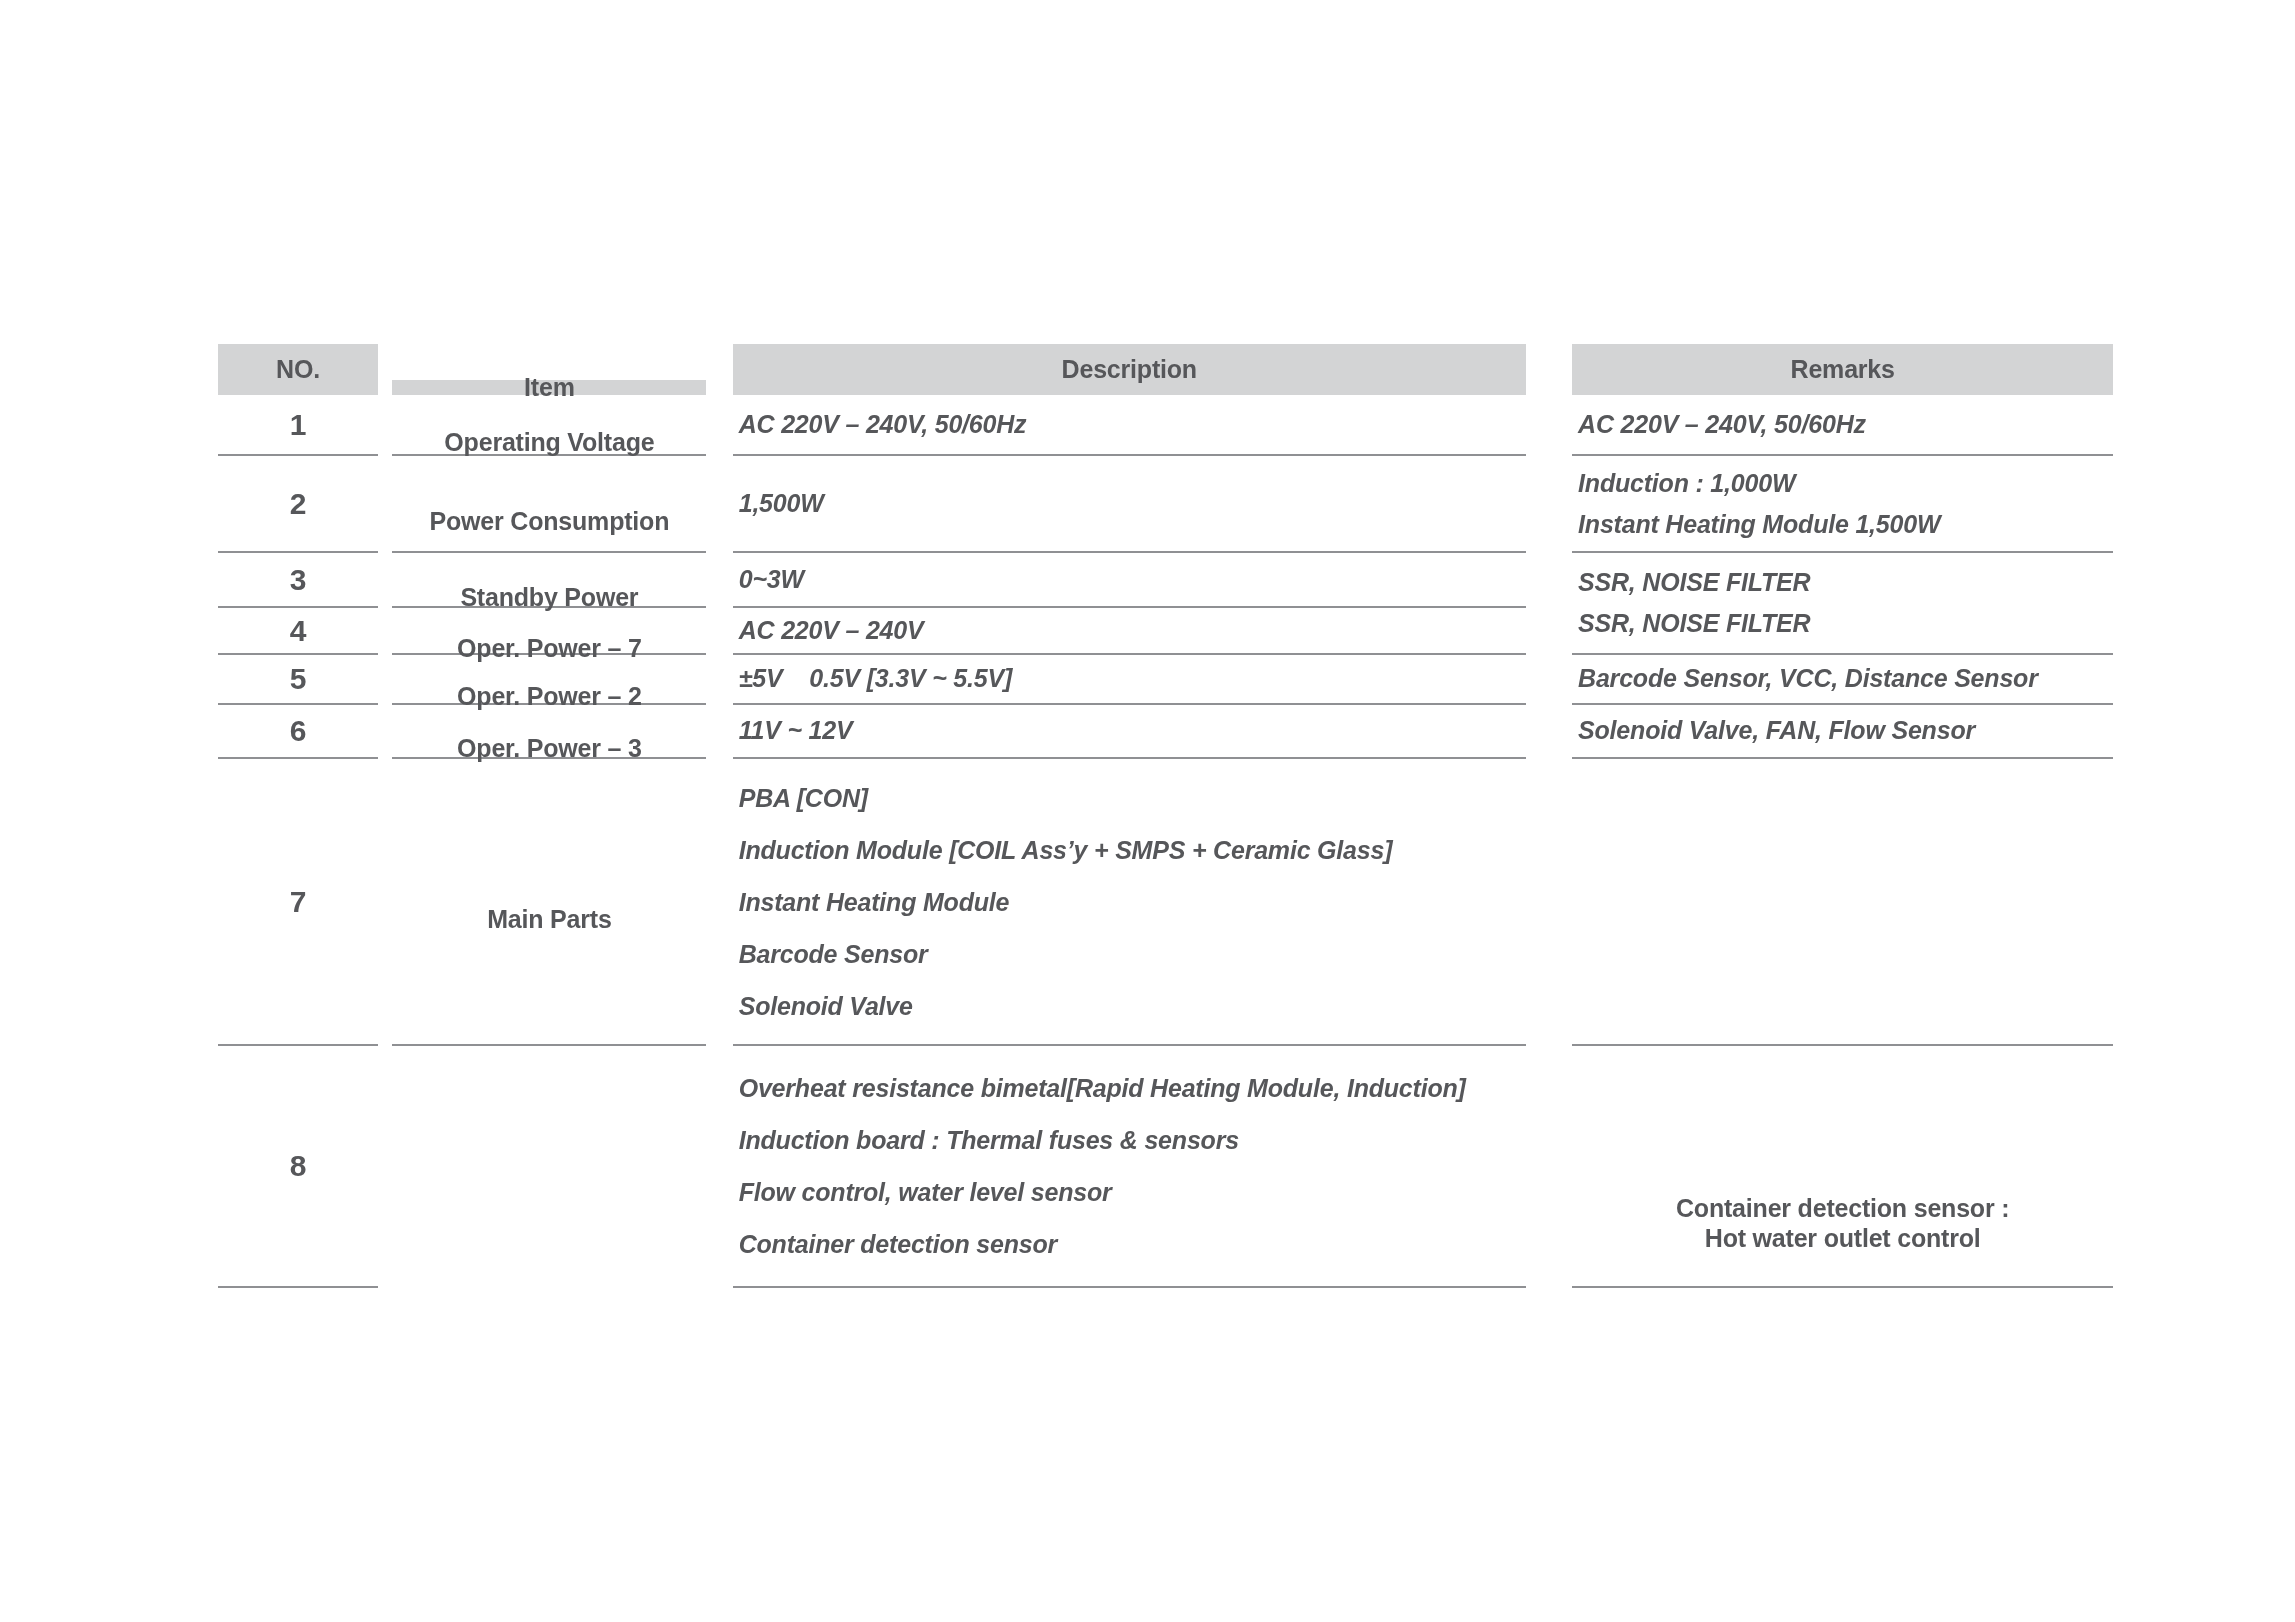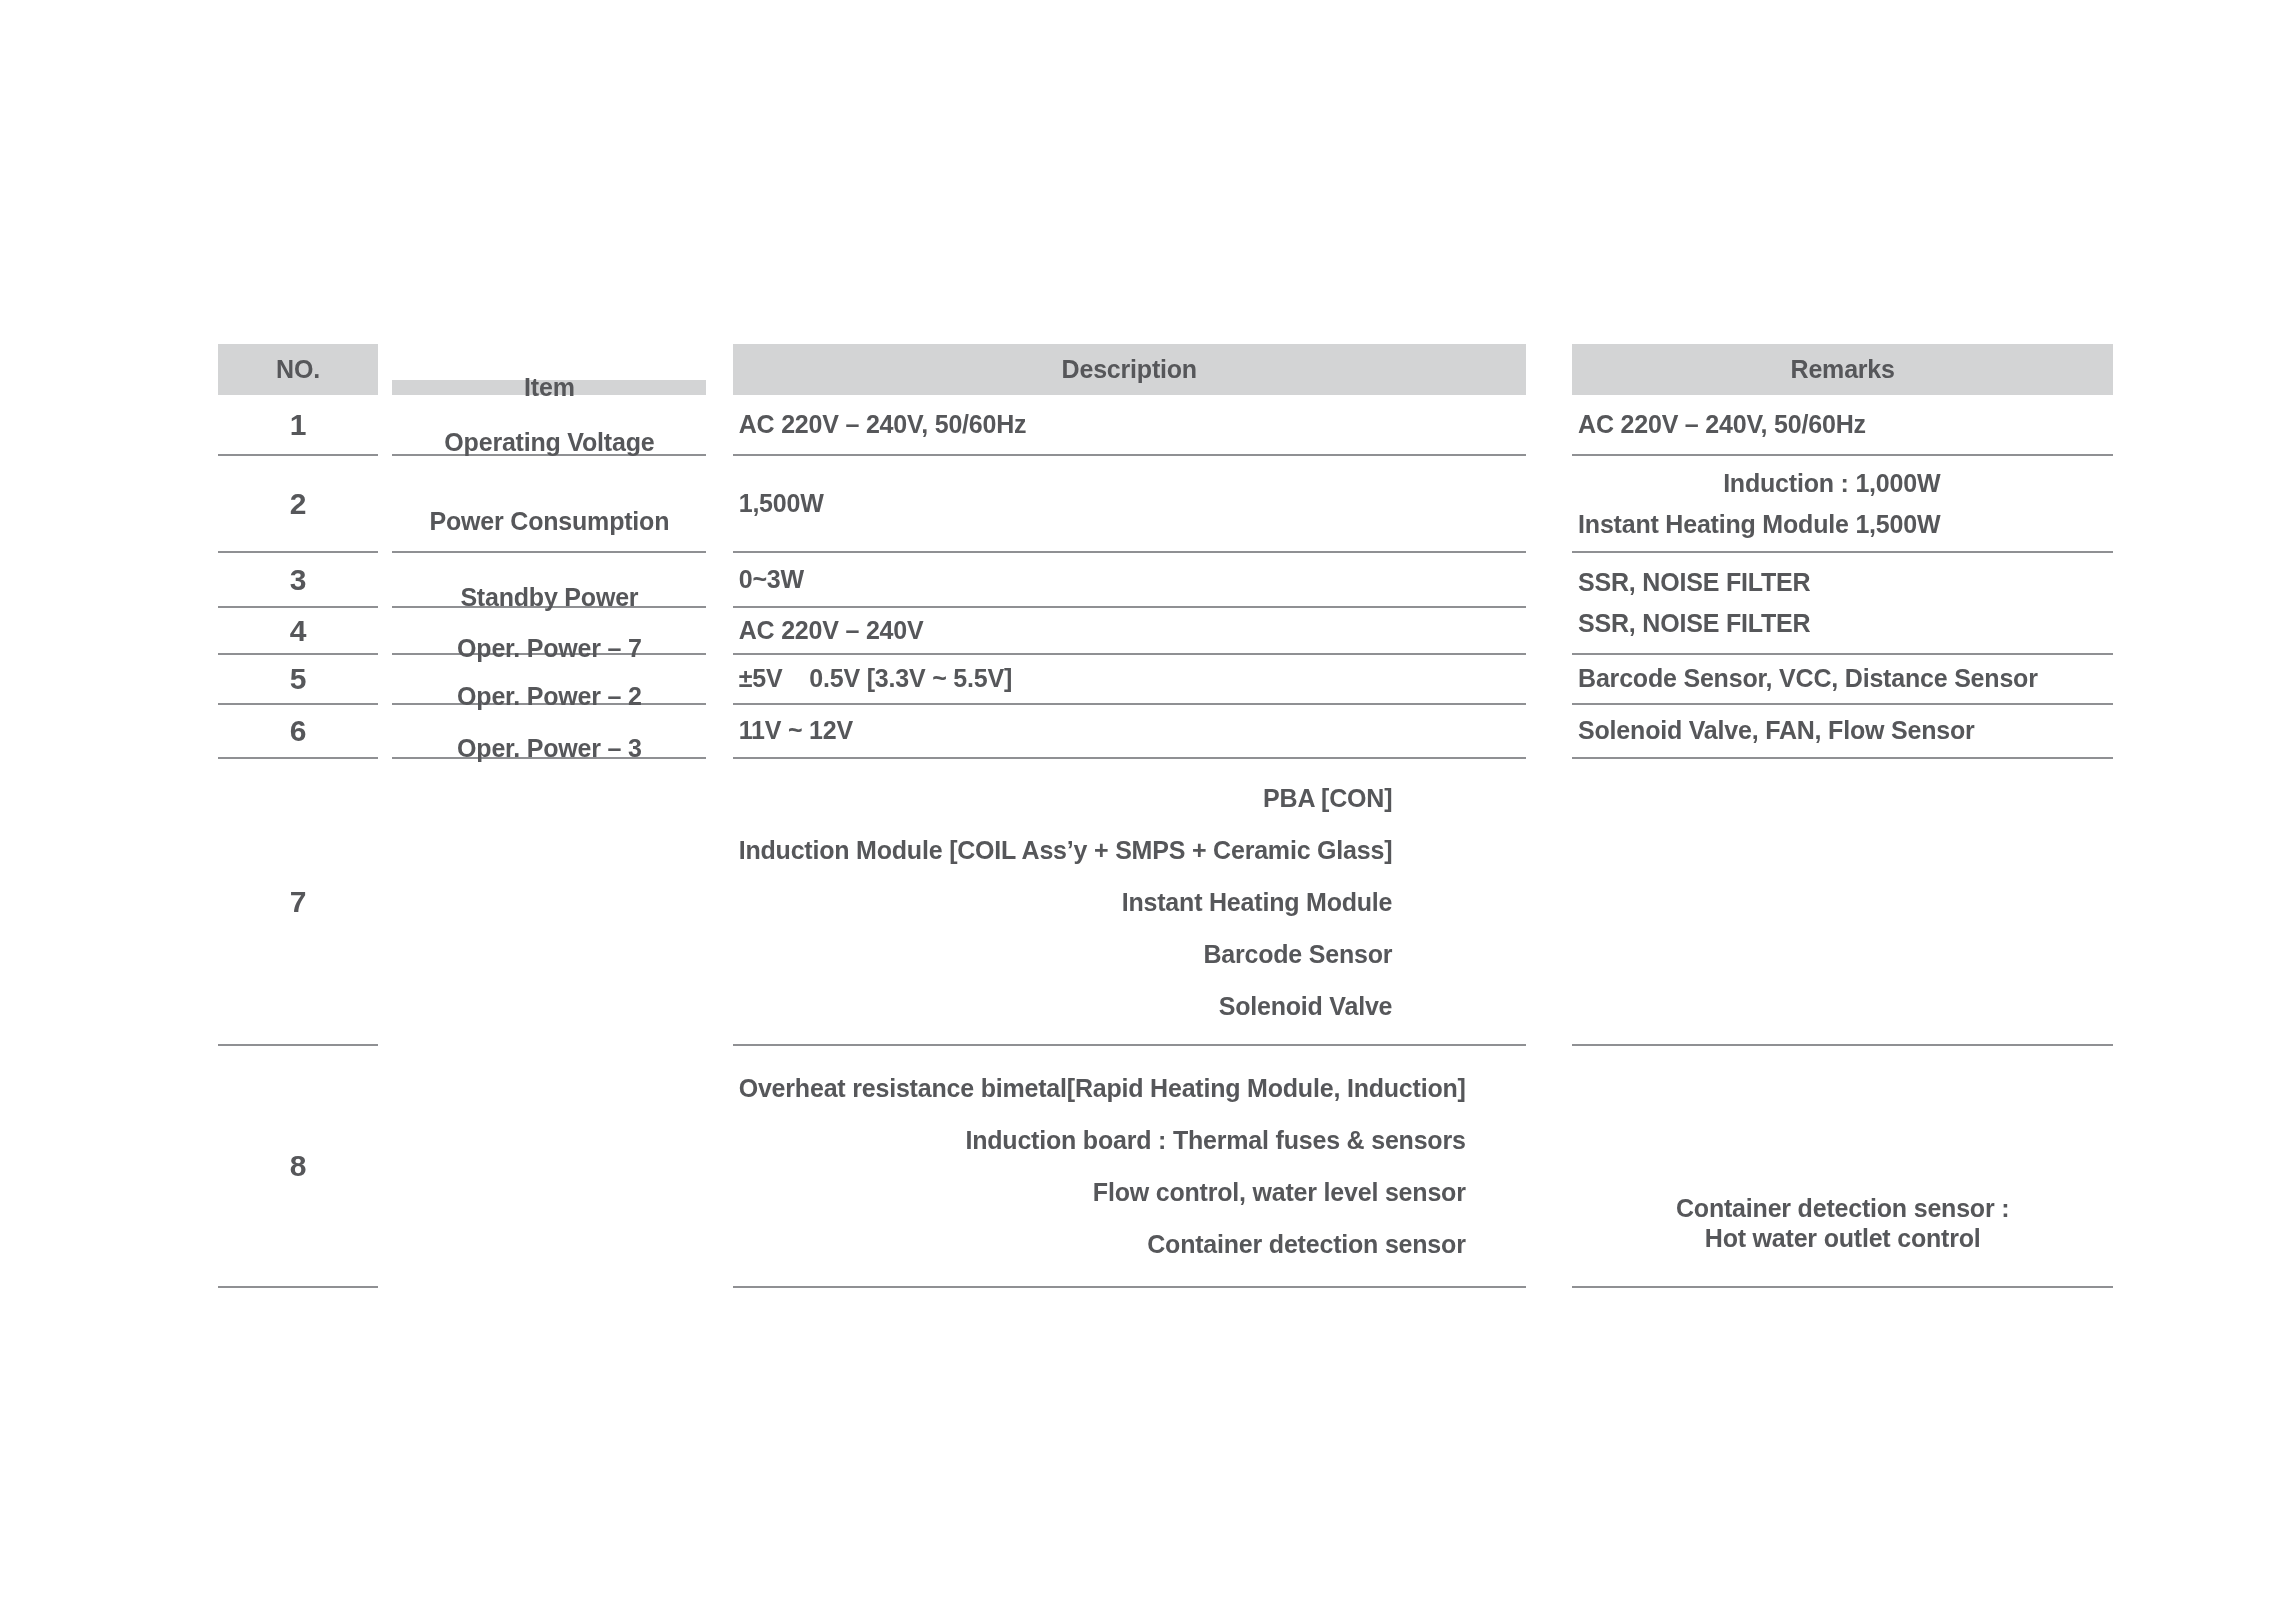--- a/index.html
+++ b/index.html
@@ -36,21 +36,21 @@
     border-bottom: 2px solid #8f9093;
     white-space: pre;
     overflow: visible;
   }
   .head {
     background: #d3d4d5;
     border-bottom: none;
     justify-content: center;
   }
   .center { justify-content: center; text-align: center; }
-  .left { justify-content: flex-start; padding-left: 5.9px; text-align: right; }
+  .left { justify-content: flex-start; padding-left: 5.9px; text-align: left; font-style: italic; }
   .no-num { font-size: 30px; }
   .lh-mid { line-height: 41px; }
   .lh-tall { line-height: 52px; }
   .bottom-center {
     justify-content: center;
     align-items: flex-end;
     text-align: center;
     line-height: 30px;
     padding-bottom: 33px;
   }
@@ -96,20 +96,21 @@
   <div class="cell center c2 r6">Oper. Power – 2</div>
   <div class="cell left c3 r6">±5V    0.5V [3.3V ~ 5.5V]</div>
   <div class="cell left c4 r6">Barcode Sensor, VCC, Distance Sensor</div>
 
   <div class="cell center no-num c1 r7">6</div>
   <div class="cell center c2 r7">Oper. Power – 3</div>
   <div class="cell left c3 r7">11V ~ 12V</div>
   <div class="cell left c4 r7">Solenoid Valve, FAN, Flow Sensor</div>
 
   <div class="cell center no-num c1 r8">7</div>
+  <div class="cell center c2 r8">Main Parts</div>
   <div class="cell left lh-tall c3 r8">PBA [CON]
 Induction Module [COIL Ass’y + SMPS + Ceramic Glass]
 Instant Heating Module
 Barcode Sensor
 Solenoid Valve</div>
   <div class="cell left c4 r8"></div>
 
   <div class="cell center no-num c1 r9">8</div>
   <div class="cell left lh-tall c3 r9">Overheat resistance bimetal[Rapid Heating Module, Induction]
 Induction board : Thermal fuses &amp; sensors

